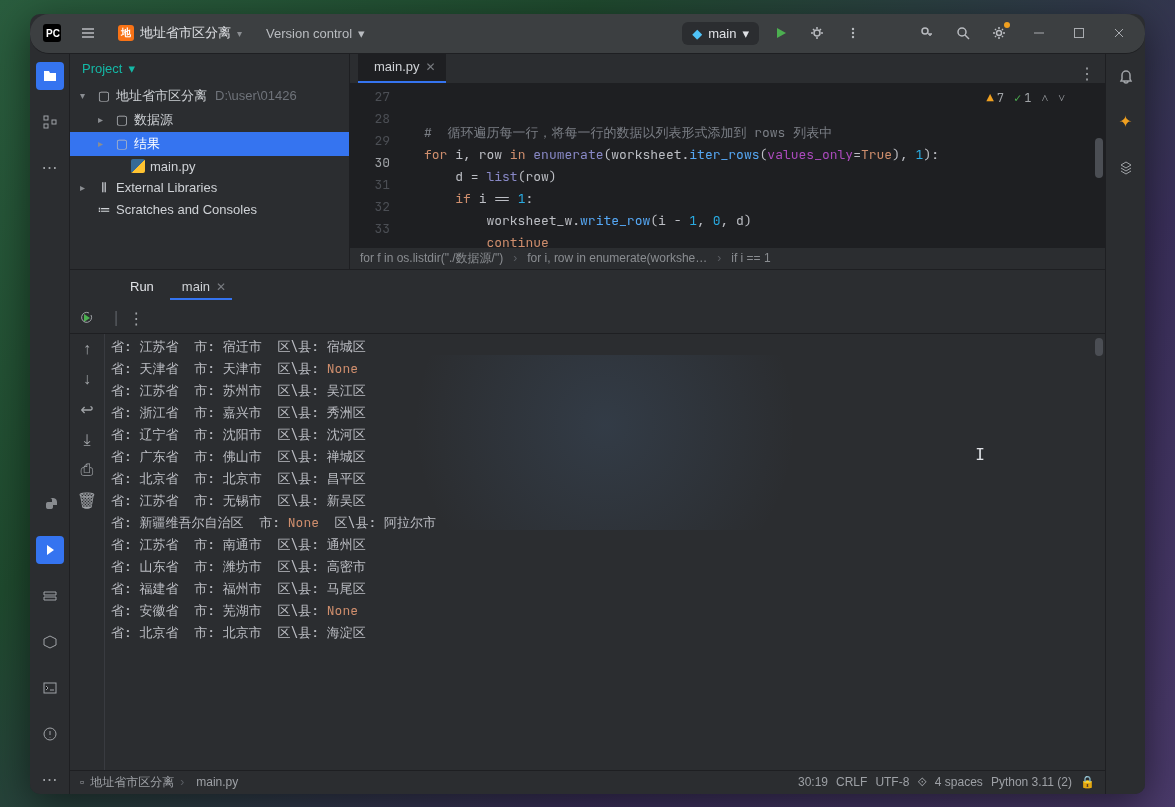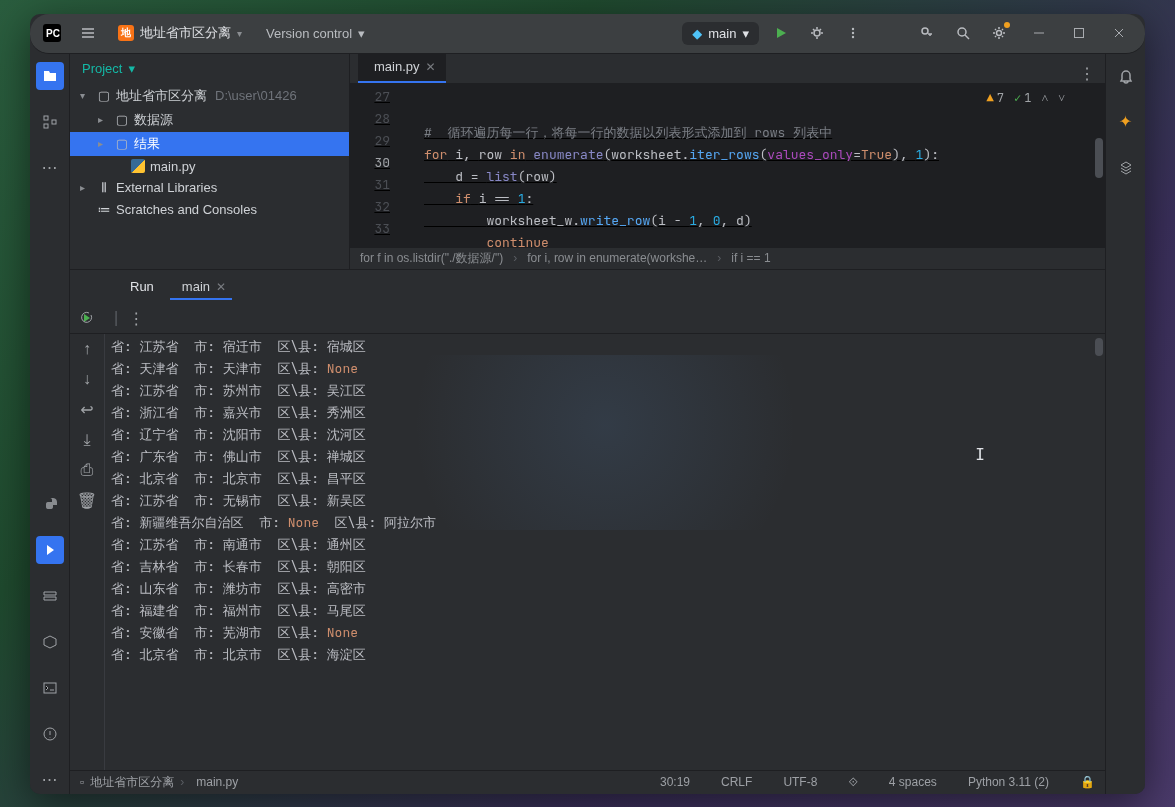--- a/index.html
+++ b/index.html
@@ -55,21 +55,21 @@
 .tree-row .fico { width:16px; display:flex; align-items:center; justify-content:center; }
 .tree-row .dimmed { color:#6f737a; margin-left:4px; overflow:hidden; text-overflow:ellipsis; }
 .folder-ico { color:#b9bcc0; }
 .py-file-ico { width:14px;height:14px;border-radius:2px;background:linear-gradient(135deg,#366a96 50%,#ffc331 50%); }
 .editor-area { flex:1; display:flex; flex-direction:column; background:#1e1f22; min-width:0; }
 .editor-tabs { height:30px; display:flex; align-items:flex-end; background:#2b2d30; border-bottom:1px solid #1e1f22; padding-left:8px; }
 .editor-tab { height:30px; display:flex; align-items:center; gap:6px; padding:0 10px; color:#cfd2d6; font-size:13px; border-bottom:2px solid #3574f0; background:#1e1f22; }
 .editor-tab .close-x { color:#7a7d82; font-size:12px; cursor:pointer; }
 .editor-tabs .tab-spacer { flex:1; }
 .editor-tabs .tab-menu { color:#a0a3a7; padding:0 10px; cursor:pointer; }
-.editor-body { flex:1; display:flex; overflow:hidden; font-family:"JetBrains Mono",Consolas,monospace; font-size:13px; position:relative;text-decoration:underline; }
+.editor-body { flex:1; display:flex; overflow:hidden; font-family:"JetBrains Mono",Consolas,monospace; font-size:13px; position:relative; }
 .gutter { width:50px; text-align:right; padding-right:10px; color:#4b4e54; user-select:none; line-height:22px; padding-top:2px; }
 .gutter .hl { color:#a0a3a7; }
 .code { flex:1; line-height:22px; white-space:pre; padding-top:16px; padding-left:24px; color:#bcbec4; position:relative; overflow:hidden; }
 .code .cm { color:#7a7e85; }
 .code .kw { color:#cf8e6d; }
 .code .fn { color:#56a8f5; }
 .code .num { color:#29abe2; }
 .code .pa { color:#aa4abc; }
 .code .id { color:#bcbec4; }
 .code .bi { color:#8888c6; }
@@ -95,21 +95,21 @@
 .run-side .s-ico { color:#a0a3a7; cursor:pointer; }
 .console { flex:1; overflow:auto; font-family:"JetBrains Mono",Consolas,monospace; font-size:13px; line-height:22px; color:#bcbec4; padding:2px 0 2px 6px; border-left:1px solid #393b40; position:relative; }
 .console::before { content:''; position:absolute; left:20%; right:20%; top:5%; bottom:55%; background:radial-gradient(circle at 50% 40%, rgba(95,143,199,0.15), transparent 60%); pointer-events:none; }
 .console .line { white-space:pre; }
 .console .none { color:#cf8e6d; }
 .console-scroll { position:absolute; right:2px; top:4px; width:8px; height:18px; background:#4b4e54; border-radius:4px; }
 .cursor-beam { position:absolute; color:#dfe1e5; font-size:16px; }
 .statusbar { height:24px; background:#2b2d30; border-top:1px solid #1e1f22; display:flex; align-items:center; padding:0 10px; font-size:12px; color:#9da0a5; gap:14px; }
 .statusbar .sb-left { display:flex; align-items:center; gap:6px; }
 .statusbar .sb-sep { color:#5a5d63; }
-.statusbar .sb-right { margin-left:auto; display:flex; align-items:center; gap:31px; }
+.statusbar .sb-right { margin-left:auto; display:flex; align-items:center; gap:8px; }
 .statusbar .lock { color:#9da0a5; }
 svg { display:block; }
 </style>
 </head>
 <body>
 
 <div class="window">
 
   <div class="titlebar">
     <div class="icon-btn">
@@ -381,21 +381,20 @@
           <div class="line">省: 江苏省  市: 宿迁市  区\县: 宿城区</div>
               <div class="line">省: 天津省  市: 天津市  区\县: <span class="none">None</span></div>
               <div class="line">省: 江苏省  市: 苏州市  区\县: 吴江区</div>
               <div class="line">省: 浙江省  市: 嘉兴市  区\县: 秀洲区</div>
               <div class="line">省: 辽宁省  市: 沈阳市  区\县: 沈河区</div>
               <div class="line">省: 广东省  市: 佛山市  区\县: 禅城区</div>
               <div class="line">省: 北京省  市: 北京市  区\县: 昌平区</div>
               <div class="line">省: 江苏省  市: 无锡市  区\县: 新吴区</div>
               <div class="line">省: 新疆维吾尔自治区  市: <span class="none">None</span>  区\县: 阿拉尔市</div>
               <div class="line">省: 江苏省  市: 南通市  区\县: 通州区</div>
-              <div class="line">省: 吉林省  市: 长春市  区\县: 朝阳区</div>
               <div class="line">省: 山东省  市: 潍坊市  区\县: 高密市</div>
               <div class="line">省: 福建省  市: 福州市  区\县: 马尾区</div>
               <div class="line">省: 安徽省  市: 芜湖市  区\县: <span class="none">None</span></div>
               <div class="line">省: 北京省  市: 北京市  区\县: 海淀区</div>
             </div>
         </div>
       </div>
 
       <div class="statusbar">
         <div class="sb-left">

